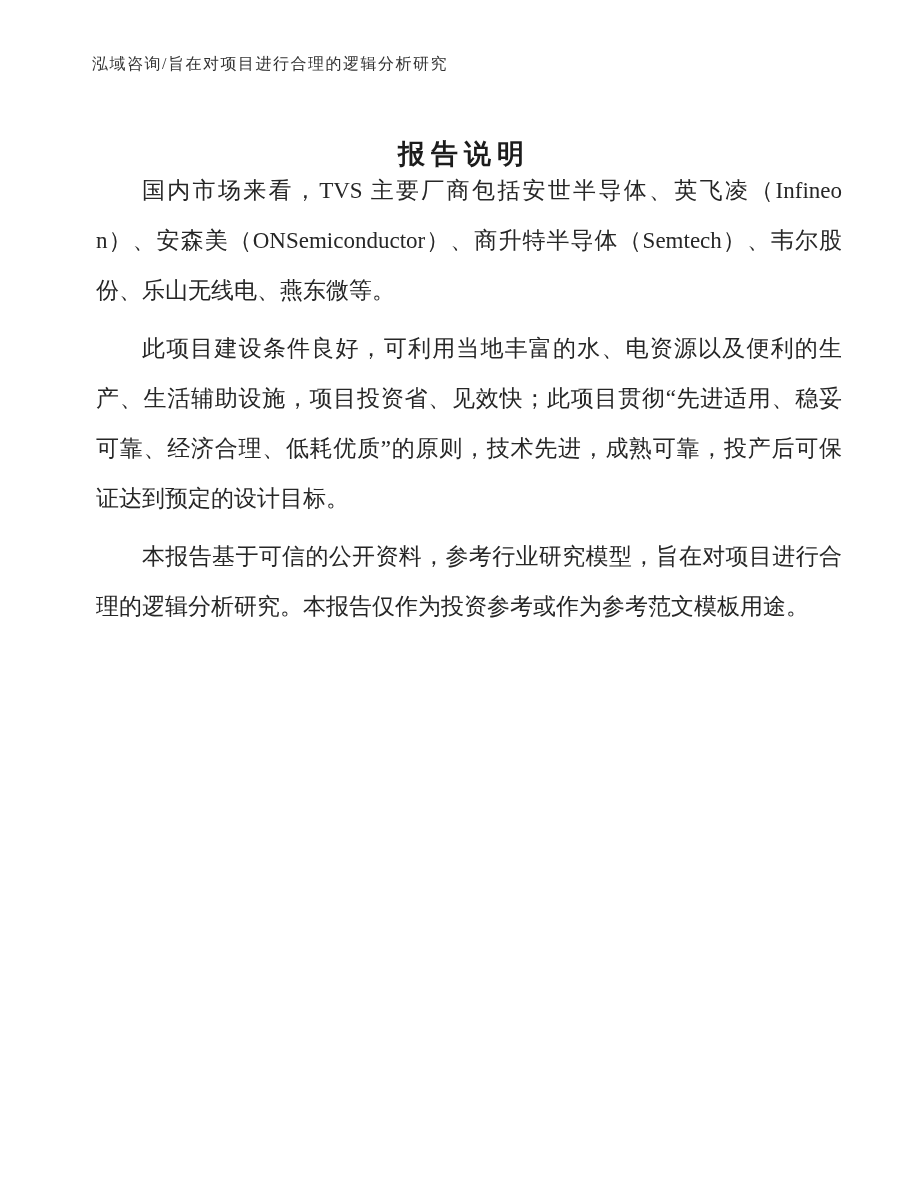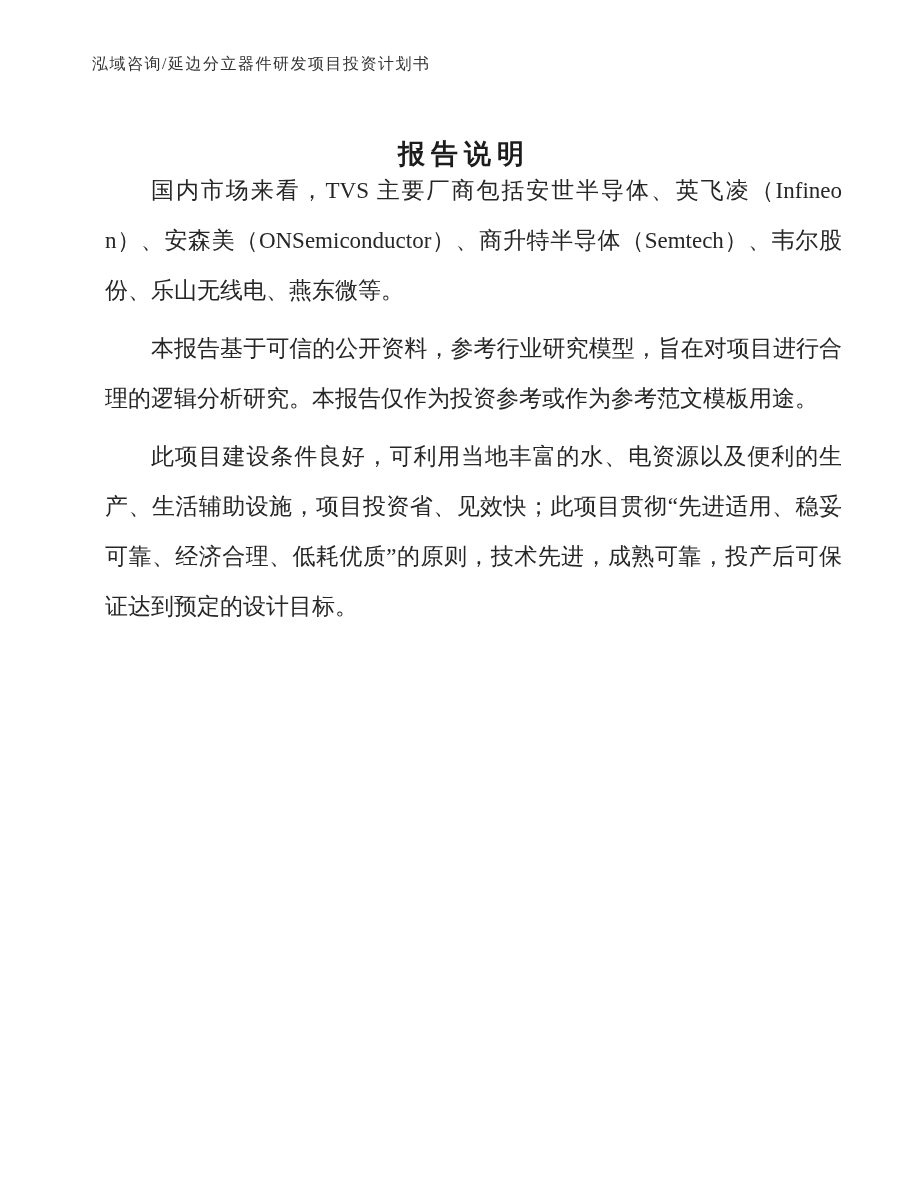--- a/index.html
+++ b/index.html
@@ -41,33 +41,33 @@
     left: 88px;
     top: 166px;
     width: 754px;
     font-size: 23px;
     line-height: 50px;
     color: #262626;
     text-align: justify;
     text-justify: inter-ideograph;
   }
   .content p {
-    margin: 0 0 8px 17px;
+    margin: 0 0 8px 8px;
     text-indent: 2em;
     word-break: break-all;
   }
 </style>
 </head>
 <body>
 
 <div class="page">
 
-  <div class="running-head">泓域咨询/延边分立器件研发项目投资计划书</div>
+  <div class="running-head">泓域咨询/旨在对项目进行合理的逻辑分析研究</div>
 
   <h1 class="doc-title">报告说明</h1>
 
   <div class="content">
     <p>国内市场来看，TVS 主要厂商包括安世半导体、英飞凌（Infineon）、安森美（ONSemiconductor）、商升特半导体（Semtech）、韦尔股份、乐山无线电、燕东微等。</p>
+    <p>此项目建设条件良好，可利用当地丰富的水、电资源以及便利的生产、生活辅助设施，项目投资省、见效快；此项目贯彻“先进适用、稳妥可靠、经济合理、低耗优质”的原则，技术先进，成熟可靠，投产后可保证达到预定的设计目标。</p>
     <p>本报告基于可信的公开资料，参考行业研究模型，旨在对项目进行合理的逻辑分析研究。本报告仅作为投资参考或作为参考范文模板用途。</p>
-    <p>此项目建设条件良好，可利用当地丰富的水、电资源以及便利的生产、生活辅助设施，项目投资省、见效快；此项目贯彻“先进适用、稳妥可靠、经济合理、低耗优质”的原则，技术先进，成熟可靠，投产后可保证达到预定的设计目标。</p>
   </div>
 
 </div>
 
 </body></html>

